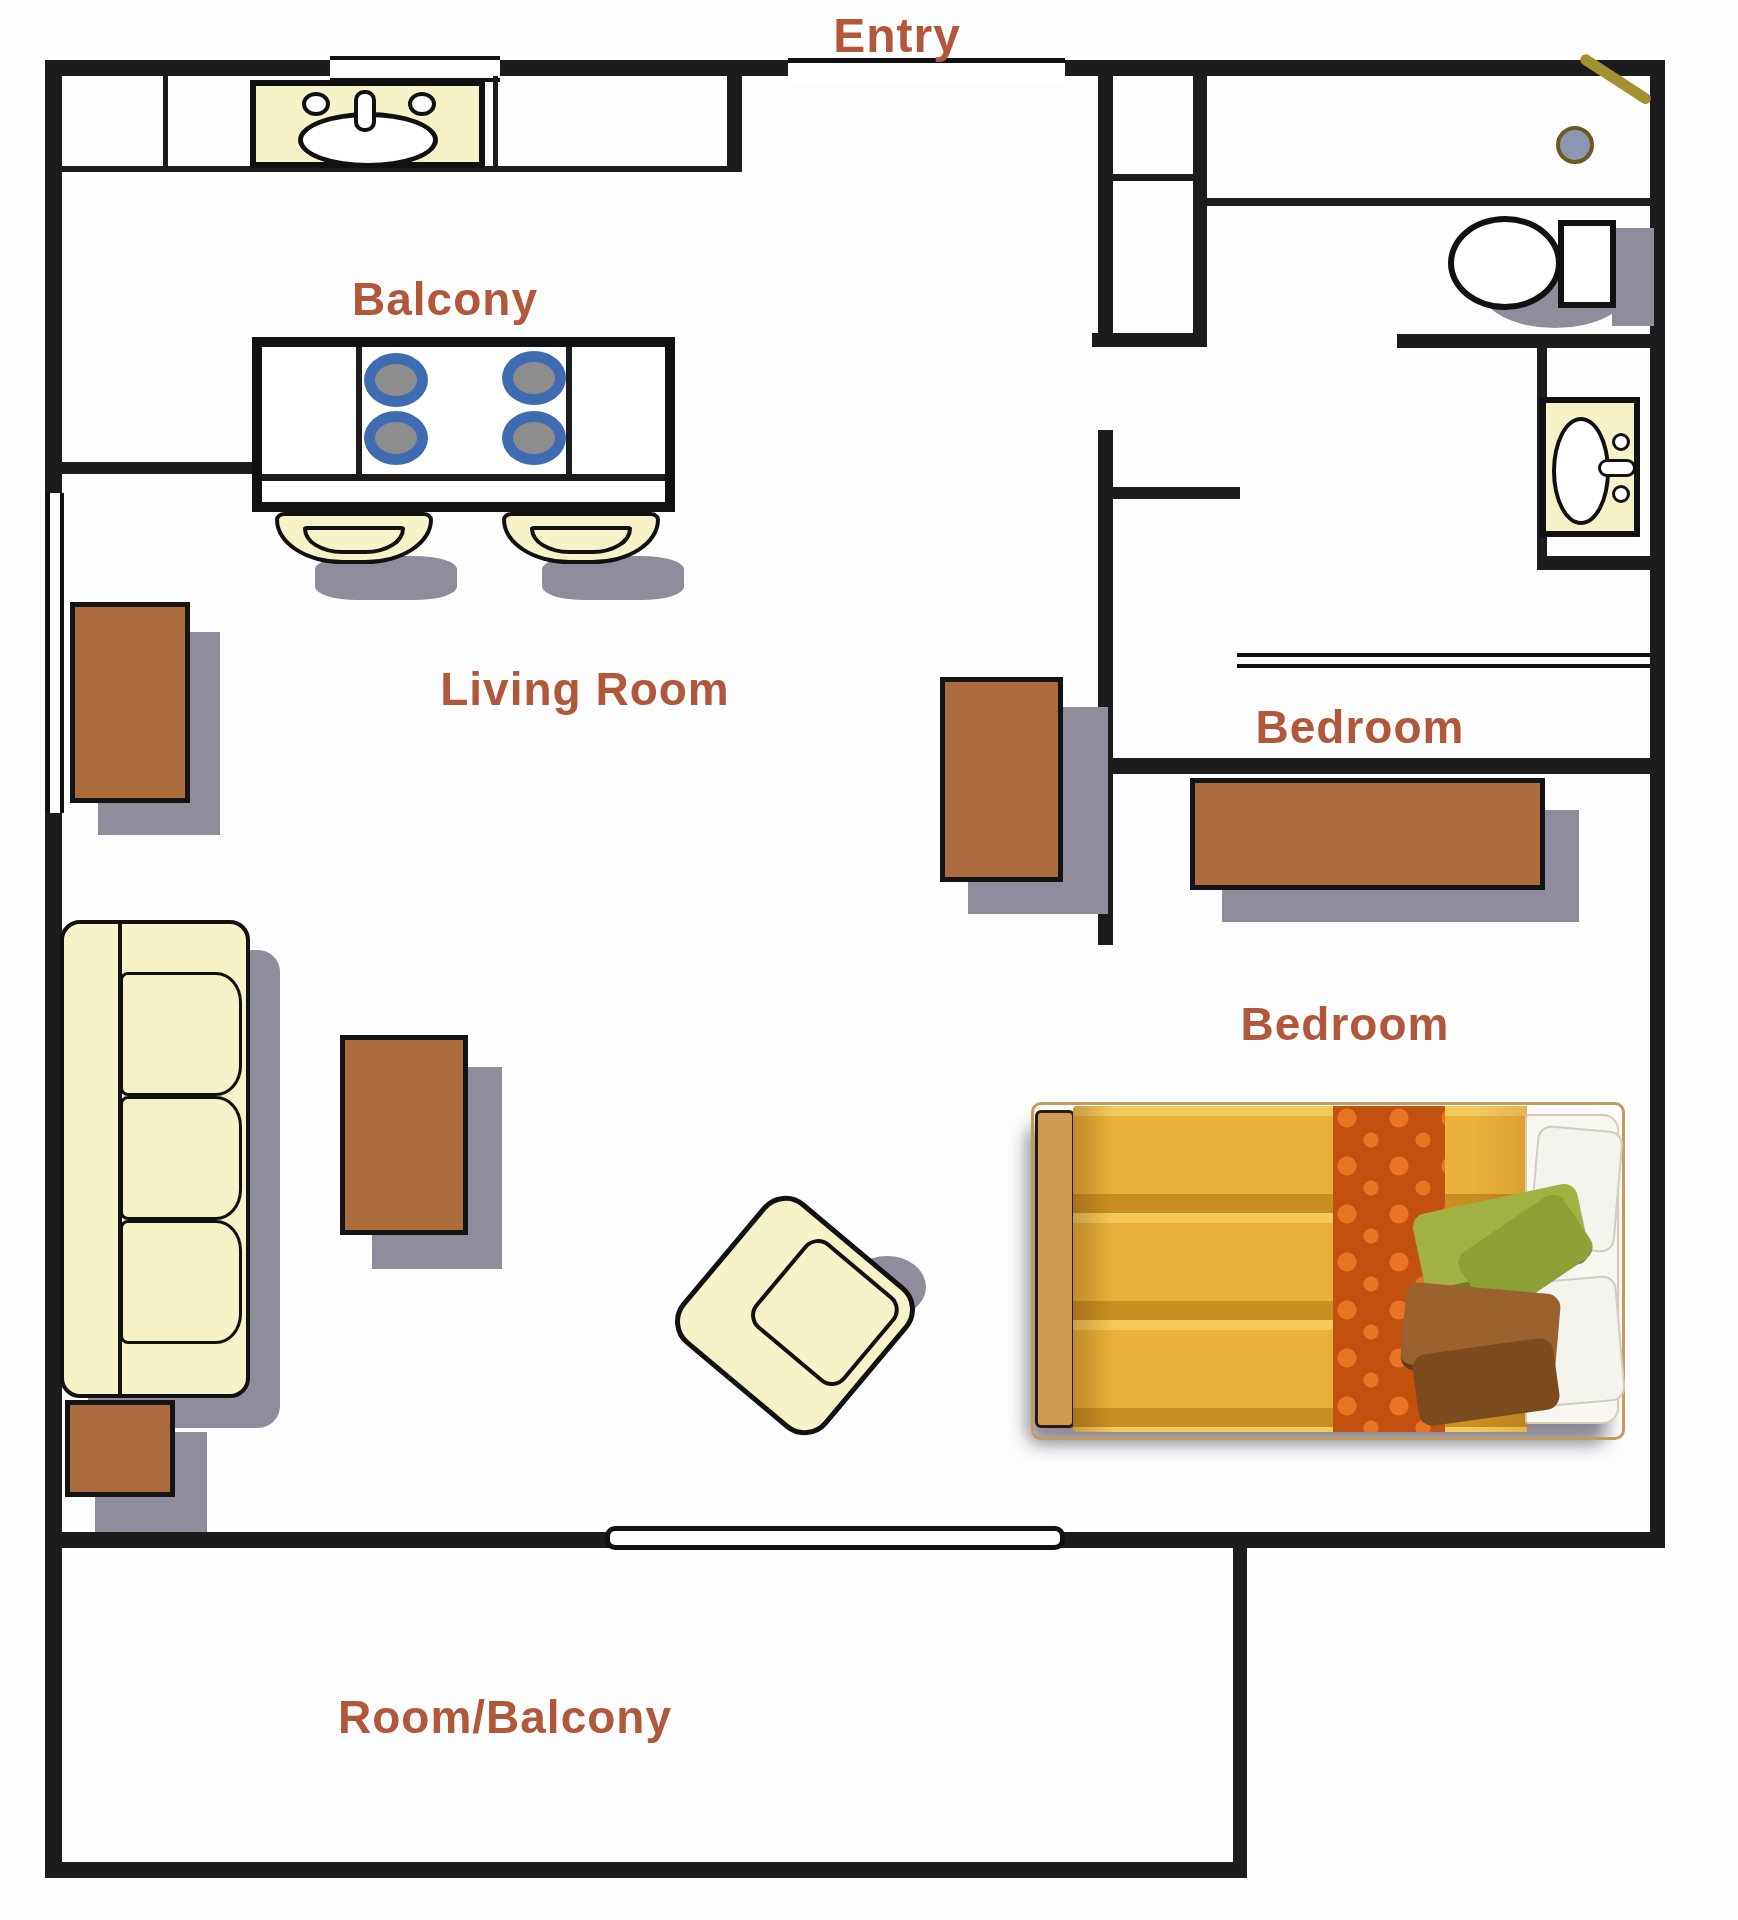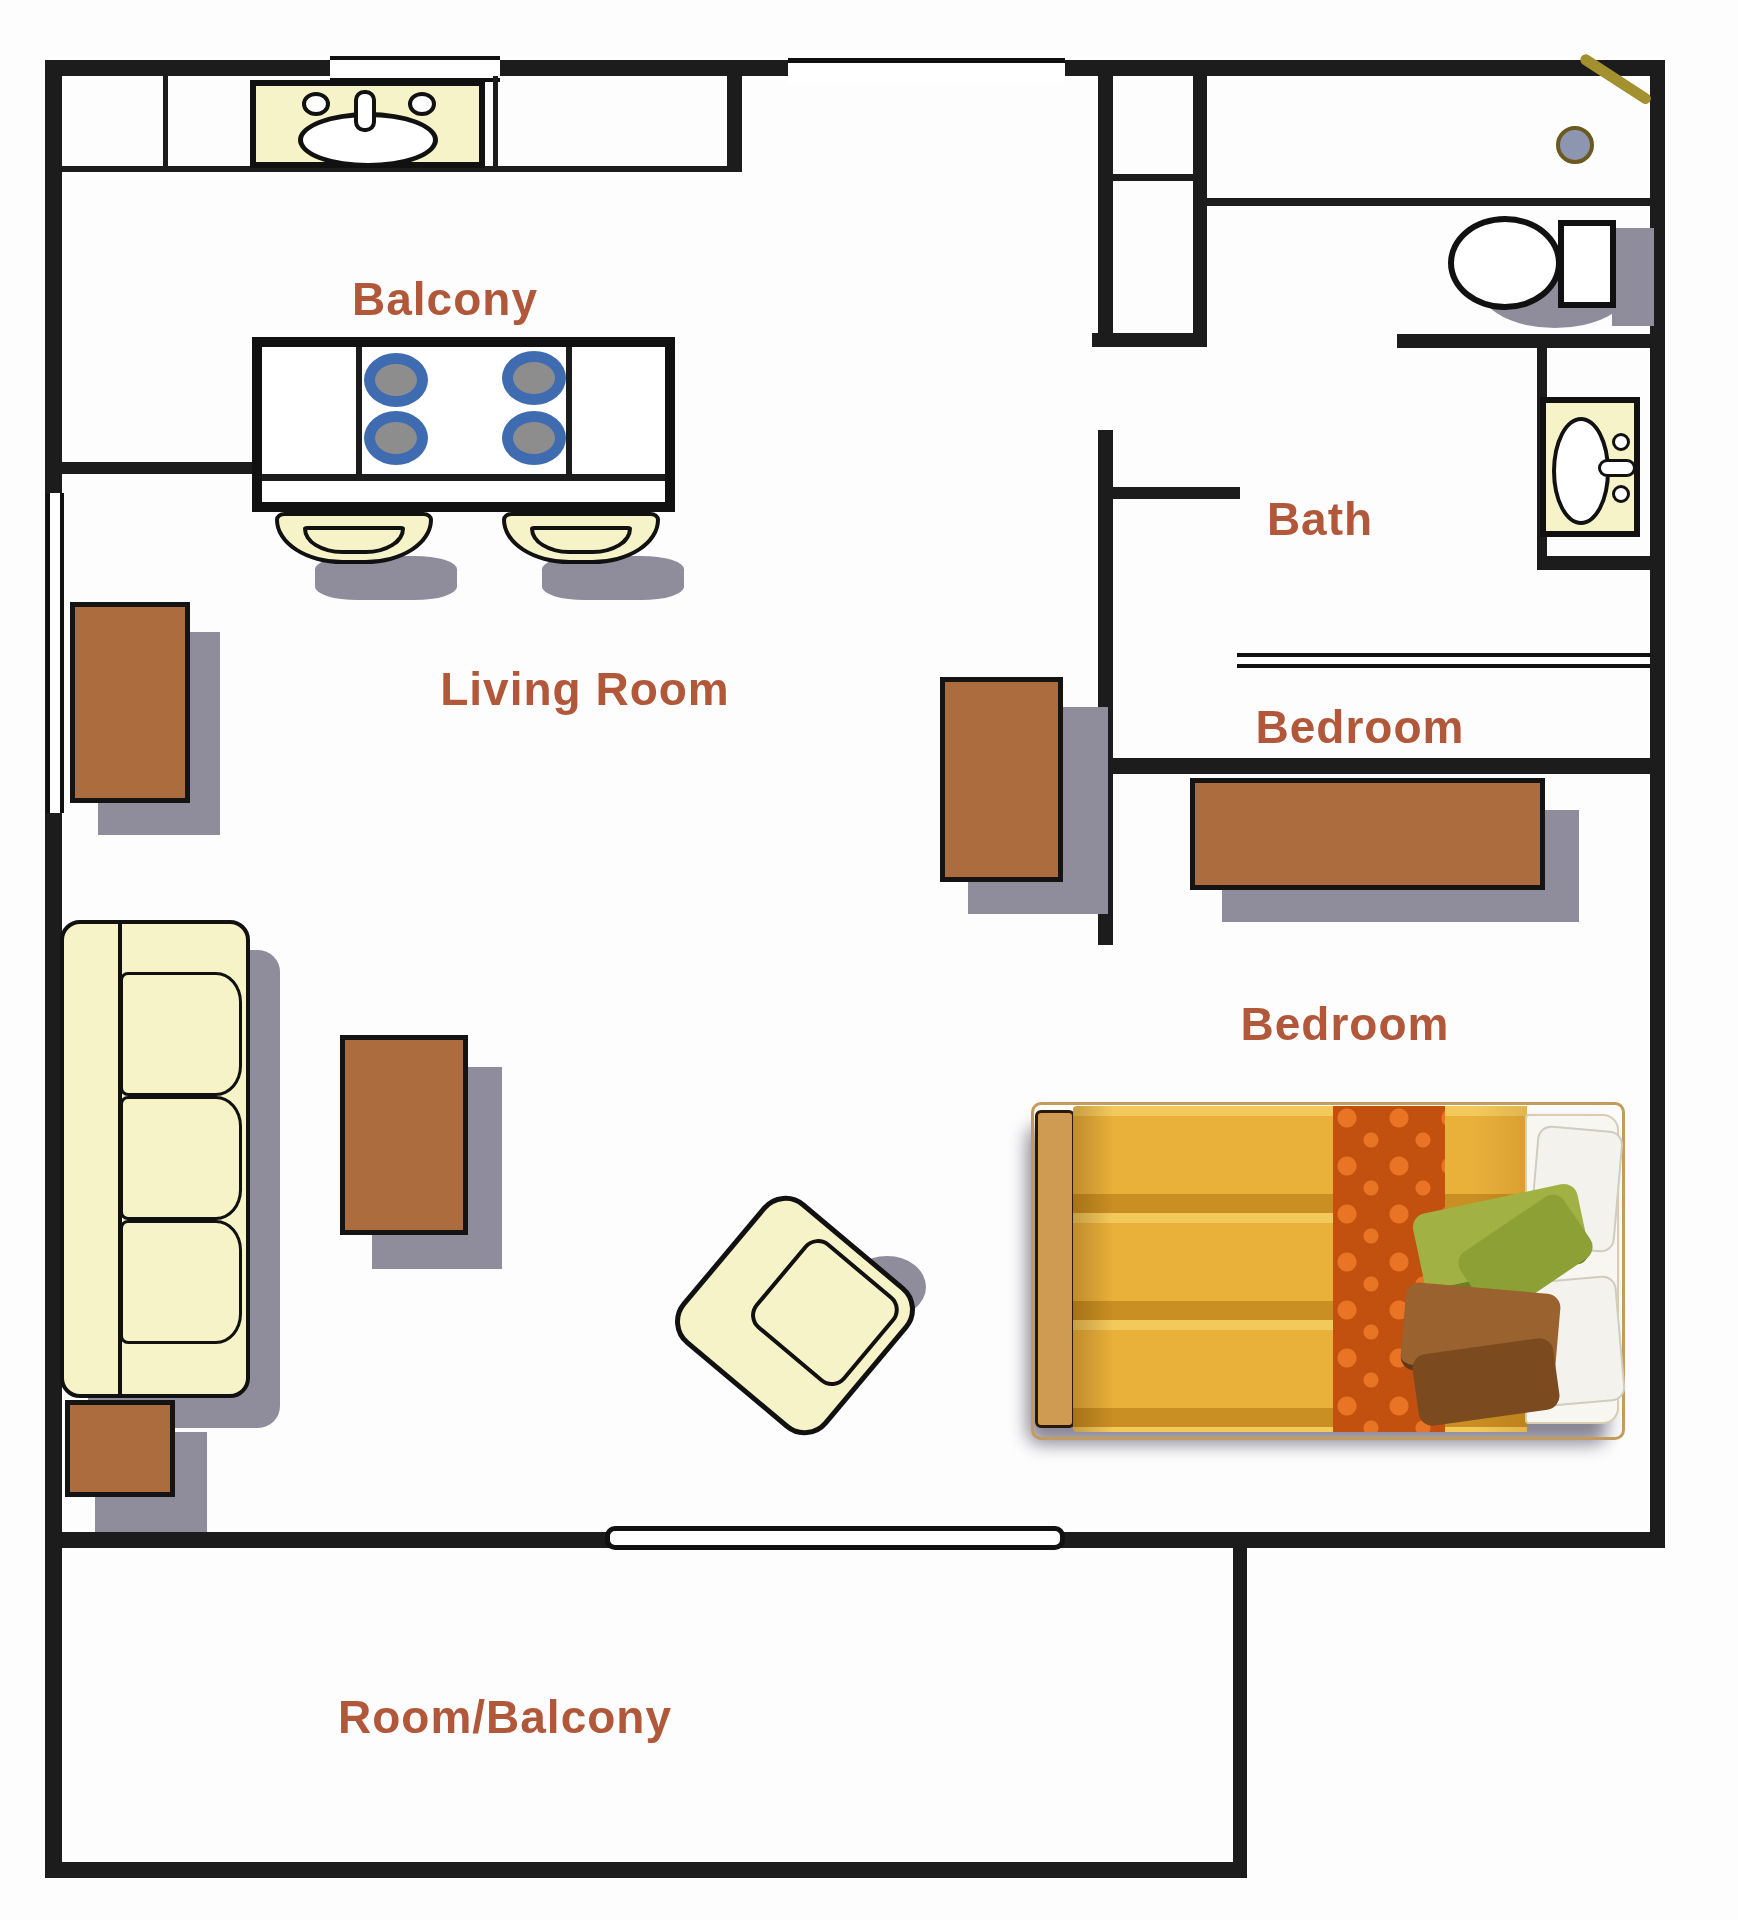--- a/index.html
+++ b/index.html
@@ -185,20 +185,20 @@
     <div class="band"></div>
     <div class="sheet"></div>
     <div class="pillow" style="left:498px;top:22px;width:86px;height:122px;transform:rotate(5deg);background:#f3f2ec;border:2px solid #cfccc0;"></div>
     <div class="pillow" style="left:500px;top:172px;width:86px;height:126px;transform:rotate(-5deg);background:#f3f2ec;border:2px solid #cfccc0;"></div>
     <div class="pillow" style="left:382px;top:92px;width:168px;height:82px;transform:rotate(-12deg);background:var(--pillow-green,#a2b143);border-bottom:6px solid #6d7f24;"></div>
     <div class="pillow" style="left:428px;top:112px;width:125px;height:74px;transform:rotate(-34deg);background:var(--pillow-green-dark,#8ca035);"></div>
     <div class="pillow" style="left:368px;top:182px;width:155px;height:88px;transform:rotate(5deg);background:var(--pillow-brown,#9a622e);border-bottom:5px solid #5f3a15;"></div>
     <div class="pillow" style="left:380px;top:240px;width:142px;height:72px;transform:rotate(-8deg);background:var(--pillow-brown-dark,#7c4a1f);"></div>
   </div>
 
+  <div class="label" style="left:757px;top:8px;width:280px;font-size:48px;">Entry</div>
   <div class="label" style="left:295px;top:272px;width:300px;">Balcony</div>
-  <div class="label" style="left:1170px;top:492px;width:300px;">Bath</div>
   <div class="label" style="left:385px;top:662px;width:400px;">Living Room</div>
   <div class="label" style="left:1210px;top:700px;width:300px;">Bedroom</div>
   <div class="label" style="left:1145px;top:997px;width:400px;">Bedroom</div>
   <div class="label" style="left:275px;top:1690px;width:460px;">Room/Balcony</div>
 
 </div>
 
 </body></html>

